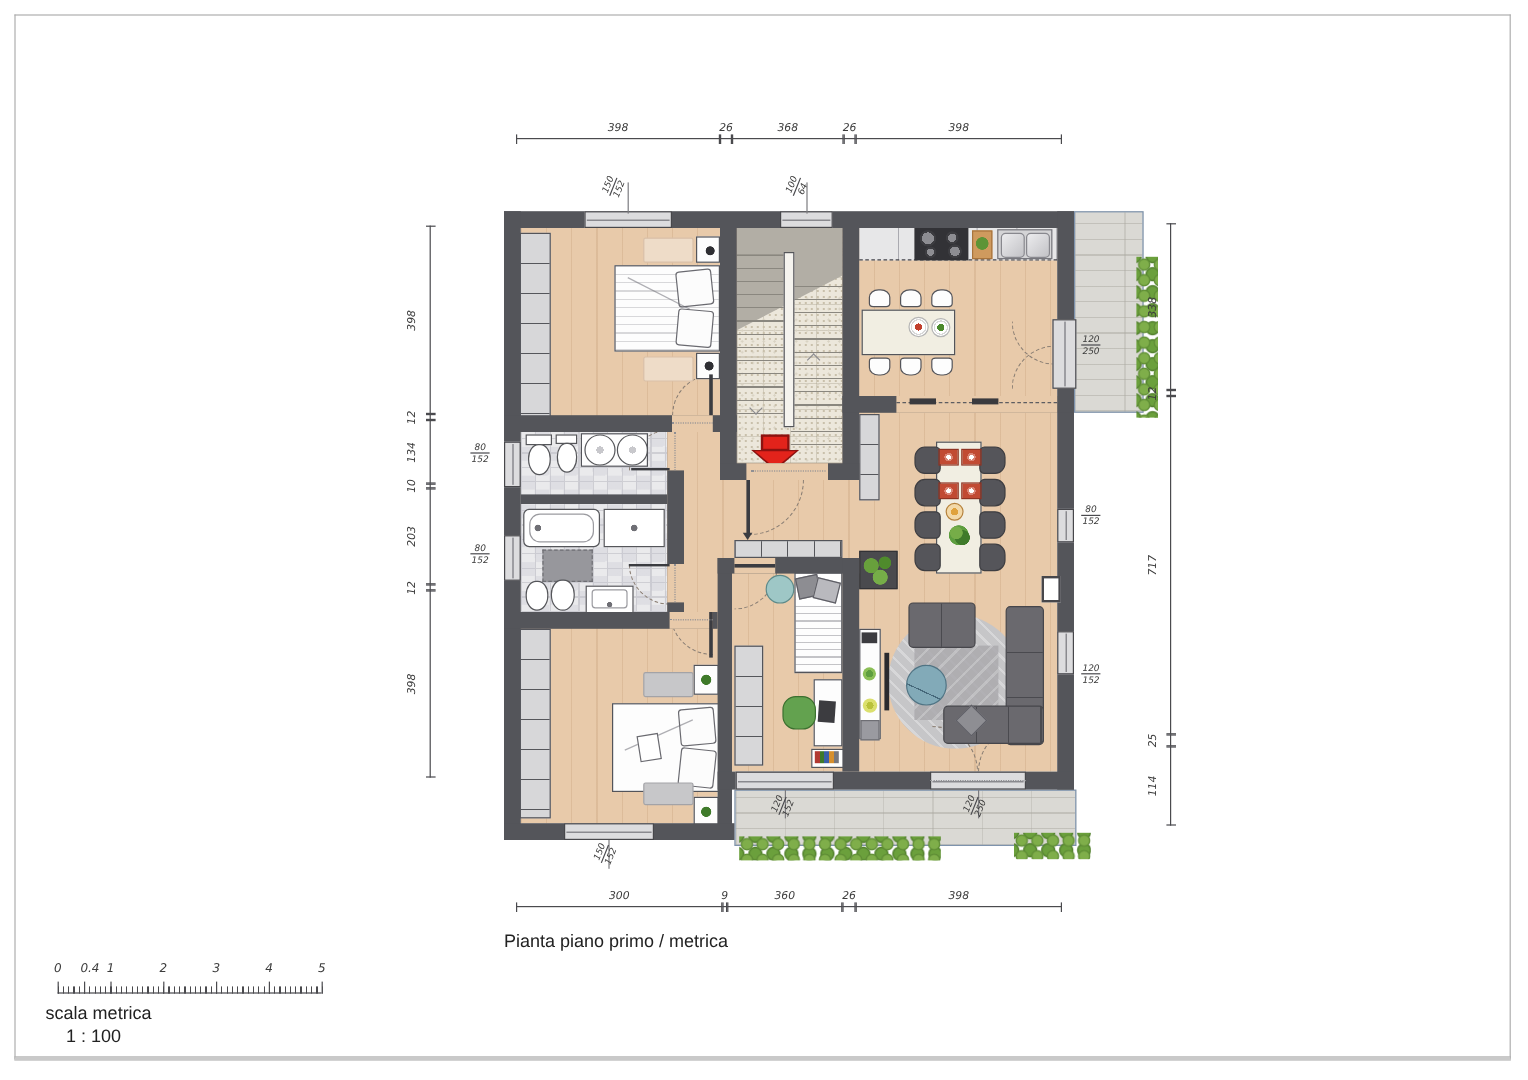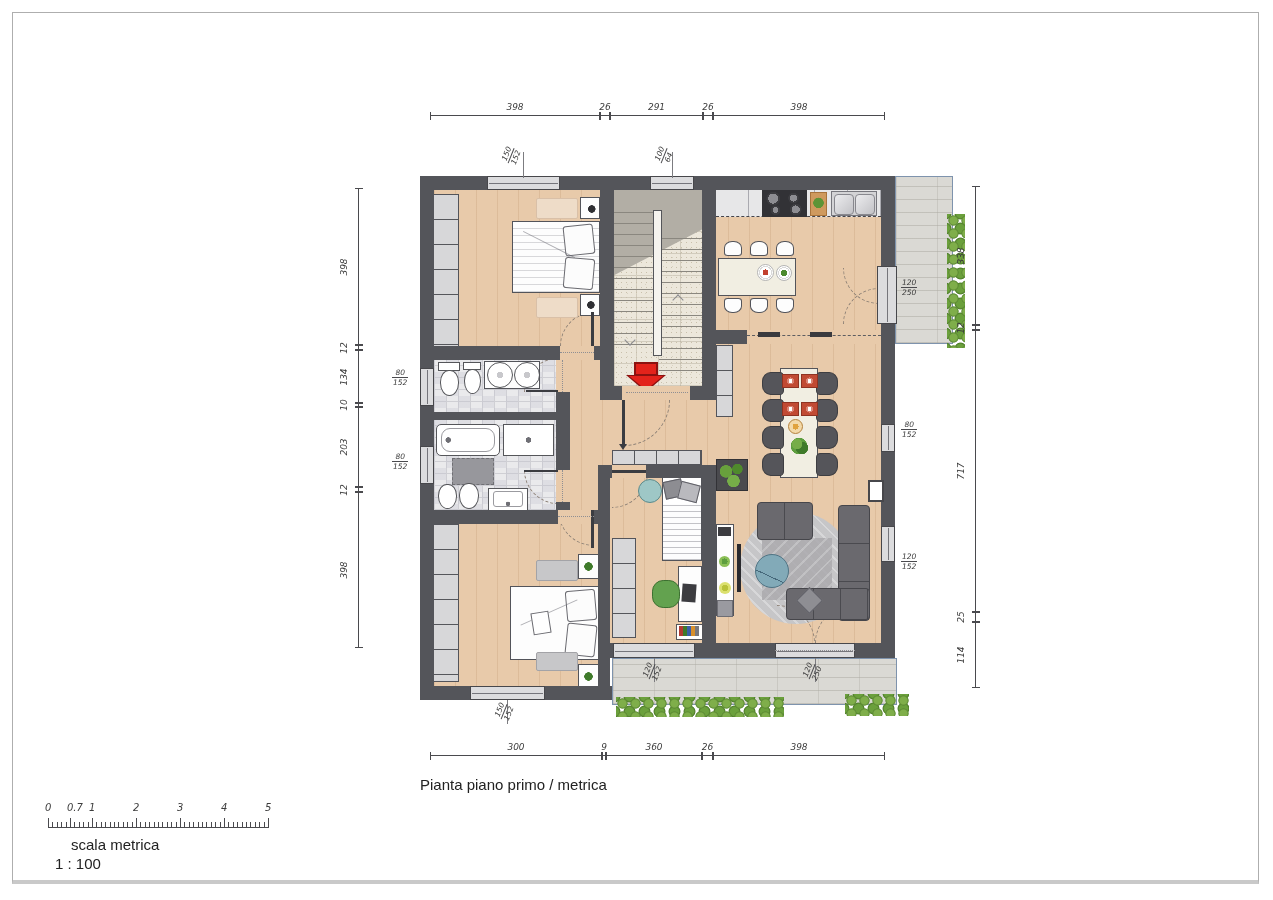--- a/index.html
+++ b/index.html
@@ -263,21 +263,21 @@
         <i>398</i>
         <b></b>
         <u></u>
       </div>
       <div class="dseg-h" style="left: 600px; top: 115px; width: 10px;">
         <i>26</i>
         <b></b>
         <u></u>
       </div>
       <div class="dseg-h" style="left: 610px; top: 115px; width: 93px;">
-        <i>291</i>
+        <i>368</i>
         <b></b>
         <u></u>
       </div>
       <div class="dseg-h" style="left: 703px; top: 115px; width: 10px;">
         <i>26</i>
         <b></b>
         <u></u>
       </div>
       <div class="dseg-h" style="left: 713px; top: 115px; width: 172px;">
         <i>398</i>
@@ -428,22 +428,22 @@
       <div class="abs" style="left: 48px; top: 818px; width: 1px; height: 10px; background: rgb(74, 74, 78); z-index: 6;"></div>
       <div class="abs" style="left: 70px; top: 818px; width: 1px; height: 10px; background: rgb(74, 74, 78); z-index: 6;"></div>
       <div class="abs" style="left: 92px; top: 818px; width: 1px; height: 10px; background: rgb(74, 74, 78); z-index: 6;"></div>
       <div class="abs" style="left: 136px; top: 818px; width: 1px; height: 10px; background: rgb(74, 74, 78); z-index: 6;"></div>
       <div class="abs" style="left: 180px; top: 818px; width: 1px; height: 10px; background: rgb(74, 74, 78); z-index: 6;"></div>
       <div class="abs" style="left: 224px; top: 818px; width: 1px; height: 10px; background: rgb(74, 74, 78); z-index: 6;"></div>
       <div class="abs" style="left: 268px; top: 818px; width: 1px; height: 10px; background: rgb(74, 74, 78); z-index: 6;"></div>
     </div>
   <div id="scalenums">
       <span class="scale-num" style="left: 45px; top: 802px;">0</span>
-      <span class="scale-num" style="left: 67px; top: 802px;">0.7</span>
+      <span class="scale-num" style="left: 67px; top: 802px;">0.4</span>
       <span class="scale-num" style="left: 89px; top: 802px;">1</span>
       <span class="scale-num" style="left: 133px; top: 802px;">2</span>
       <span class="scale-num" style="left: 177px; top: 802px;">3</span>
       <span class="scale-num" style="left: 221px; top: 802px;">4</span>
       <span class="scale-num" style="left: 265px; top: 802px;">5</span>
     </div>
-  <div class="scale-label" style="left:71px;top:836px">scala metrica</div>
+  <div class="scale-label" style="left:38px;top:836px">scala metrica</div>
   <div class="scale-label" style="left:55px;top:855px">1 : 100</div>
 </div>
 
 </body></html>

